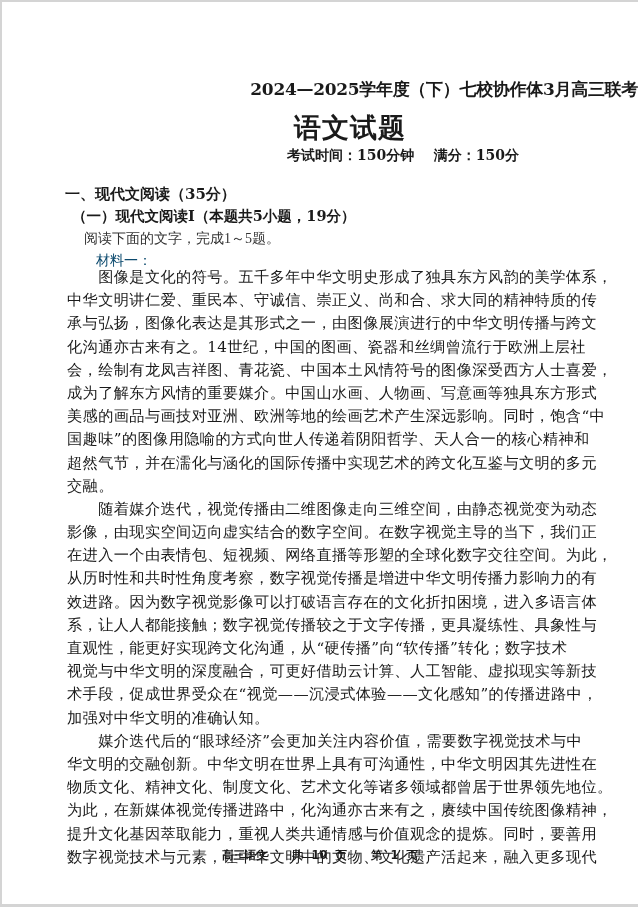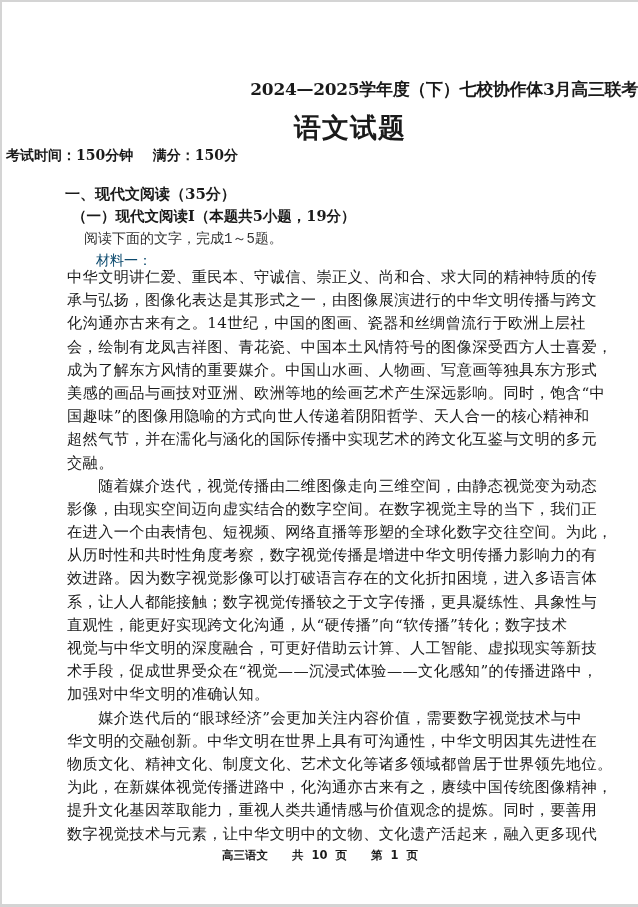--- a/index.html
+++ b/index.html
@@ -16,26 +16,26 @@
   .line { position: absolute; white-space: nowrap; text-align: right; }
   .title {
     left: 0; width: 636px; top: 76px;
     font-size: 17px; font-weight: bold; letter-spacing: -0.3px;
   }
   .subtitle {
     left: 0; width: 636px; text-align: center; top: 108px;
     font-size: 27px; font-weight: bold; letter-spacing: 1px; padding-left: 30px;
   }
   .examinfo {
-    left: 4px; width: 505px; text-align: left; top: 145px;
+    left: 12px; width: 505px; text-align: right; top: 145px;
     font-size: 14px; font-weight: bold;
   }
   .sec1 { left: 63px; top: 183px; font-size: 15px; font-weight: bold; }
   .sec2 { left: 70px; top: 205px; font-size: 14.5px; font-weight: bold; }
-  .instr { left: 82px; top: 228px; font-size: 14px; font-family: Liberation Mono, monospace; color:#333; }
+  .instr { left: 82px; top: 228px; font-size: 14px; font-family: Liberation Serif, serif; color:#333; }
   .mat { left: 94px; top: 250px; font-size: 14px; font-family: "DejaVu Sans", sans-serif; color:#0c4a6e; }
   .body {
     position: absolute; left: 65px; top: 264px; width: 548px;
   }
   .body .p {
     font-size: 15.2px; line-height: 23.2px; letter-spacing: 0.4px;
     text-align: justify; color: #1a1a1a;
   }
   .body .row { display: block; white-space: nowrap; height: 23.2px; overflow: visible; }
   .footer {
@@ -55,20 +55,21 @@
     <span>考试时间：150分钟</span>&nbsp;&nbsp;&nbsp;&nbsp;<span>满分：150分</span>
   </div>
 
   <div class="line sec1">一、现代文阅读（35分）</div>
   <div class="line sec2">（一）现代文阅读Ⅰ（本题共5小题，19分）</div>
   <div class="line instr">阅读下面的文字，完成1～5题。</div>
   <div class="line mat">材料一：</div>
 
   <div class="body">
     <div class="p">
+      <span class="row">　　图像是文化的符号。五千多年中华文明史形成了独具东方风韵的美学体系，</span>
       <span class="row">中华文明讲仁爱、重民本、守诚信、崇正义、尚和合、求大同的精神特质的传</span>
       <span class="row">承与弘扬，图像化表达是其形式之一，由图像展演进行的中华文明传播与跨文</span>
       <span class="row">化沟通亦古来有之。14世纪，中国的图画、瓷器和丝绸曾流行于欧洲上层社</span>
       <span class="row">会，绘制有龙凤吉祥图、青花瓷、中国本土风情符号的图像深受西方人士喜爱，</span>
       <span class="row">成为了解东方风情的重要媒介。中国山水画、人物画、写意画等独具东方形式</span>
       <span class="row">美感的画品与画技对亚洲、欧洲等地的绘画艺术产生深远影响。同时，饱含“中</span>
       <span class="row">国趣味”的图像用隐喻的方式向世人传递着阴阳哲学、天人合一的核心精神和</span>
       <span class="row">超然气节，并在濡化与涵化的国际传播中实现艺术的跨文化互鉴与文明的多元</span>
       <span class="row">交融。</span>
       <span class="row">　　随着媒介迭代，视觉传播由二维图像走向三维空间，由静态视觉变为动态</span>

